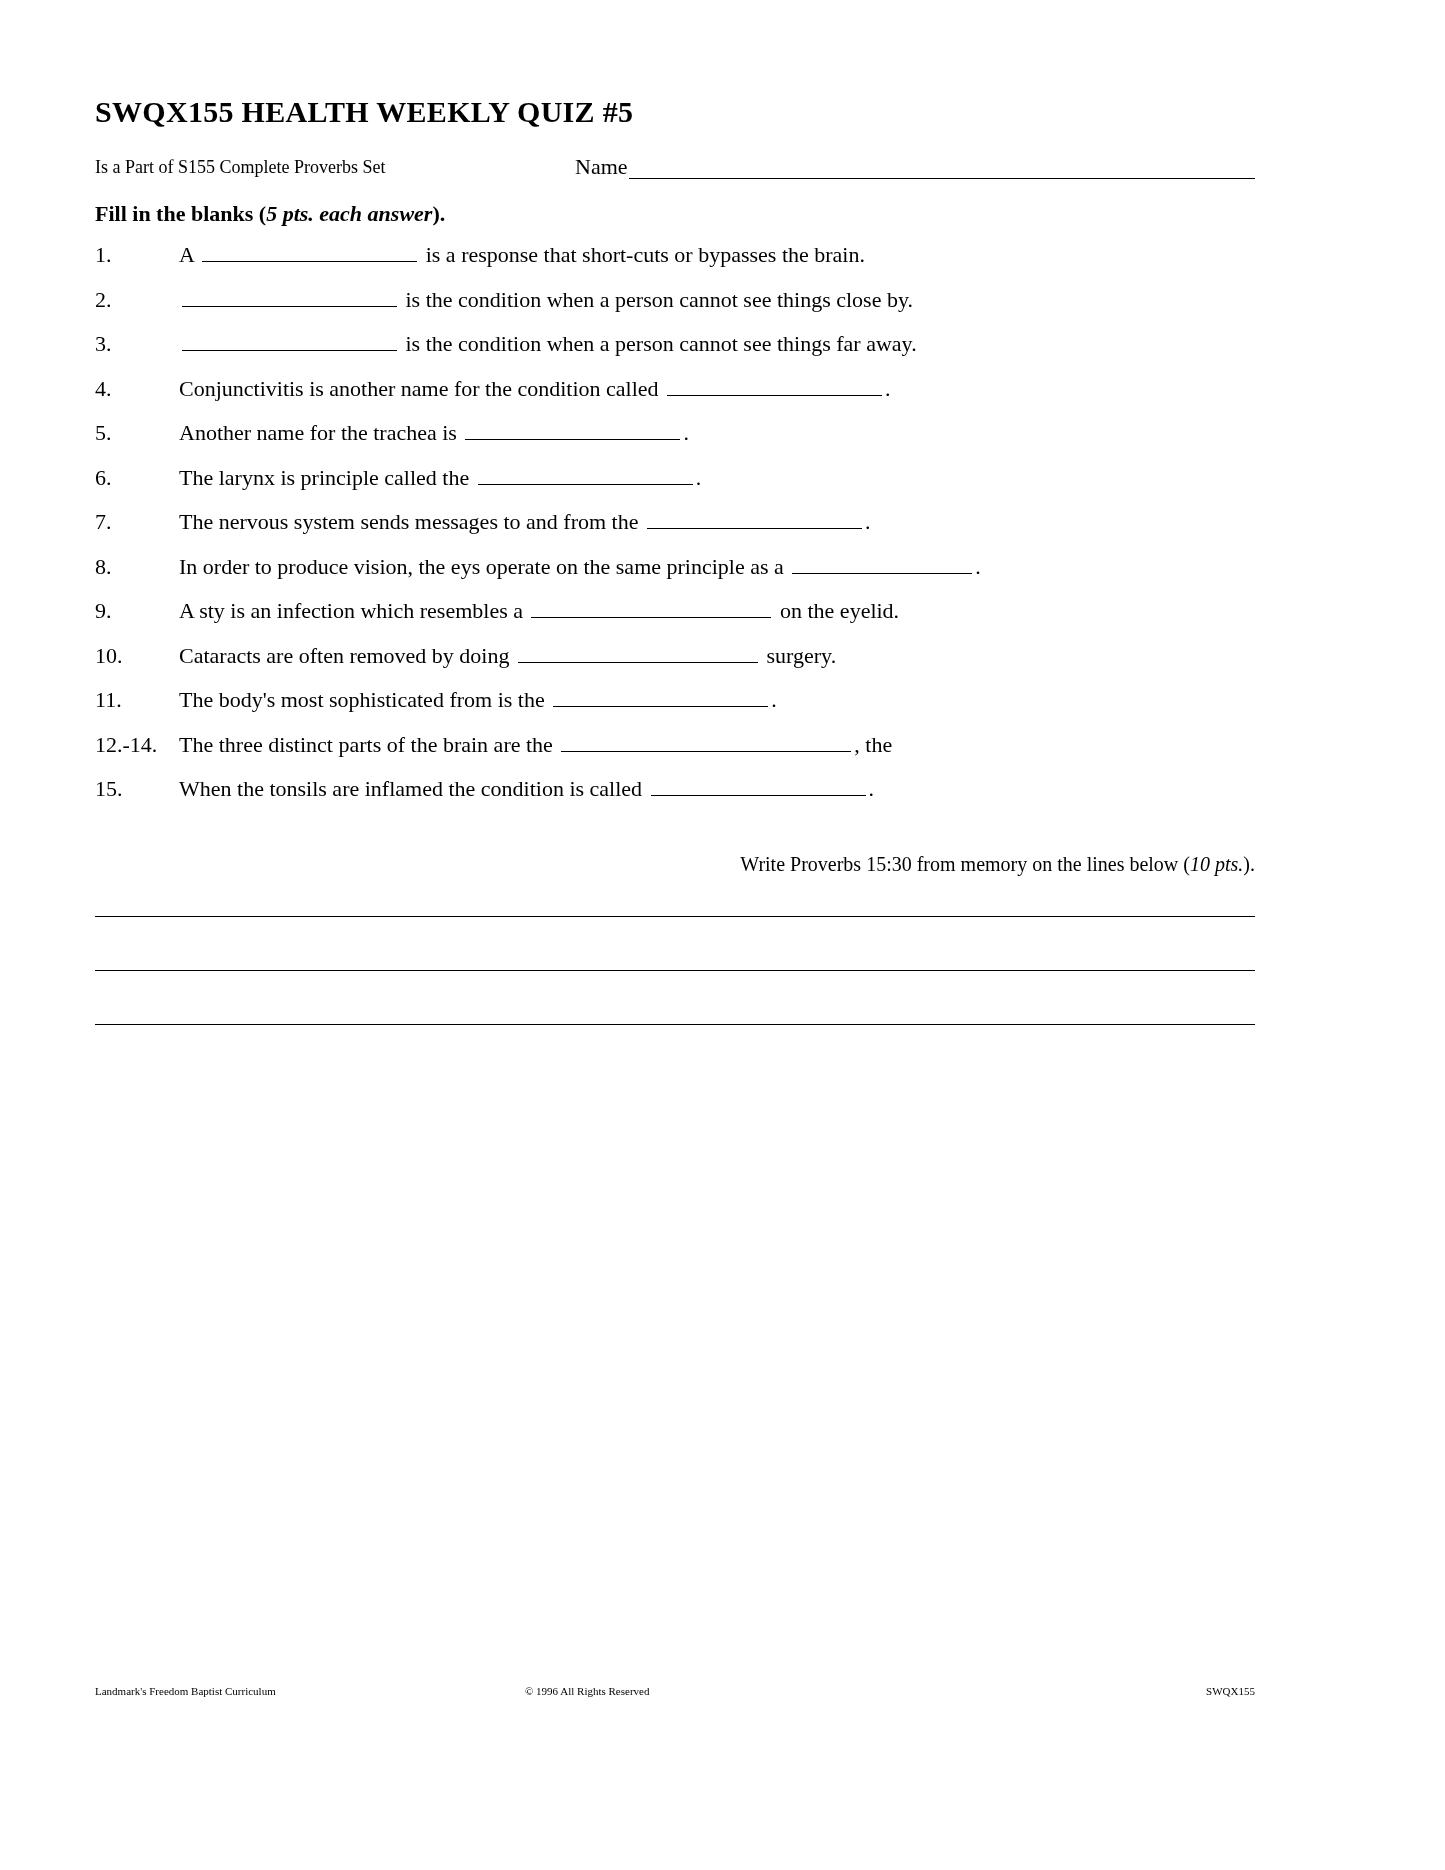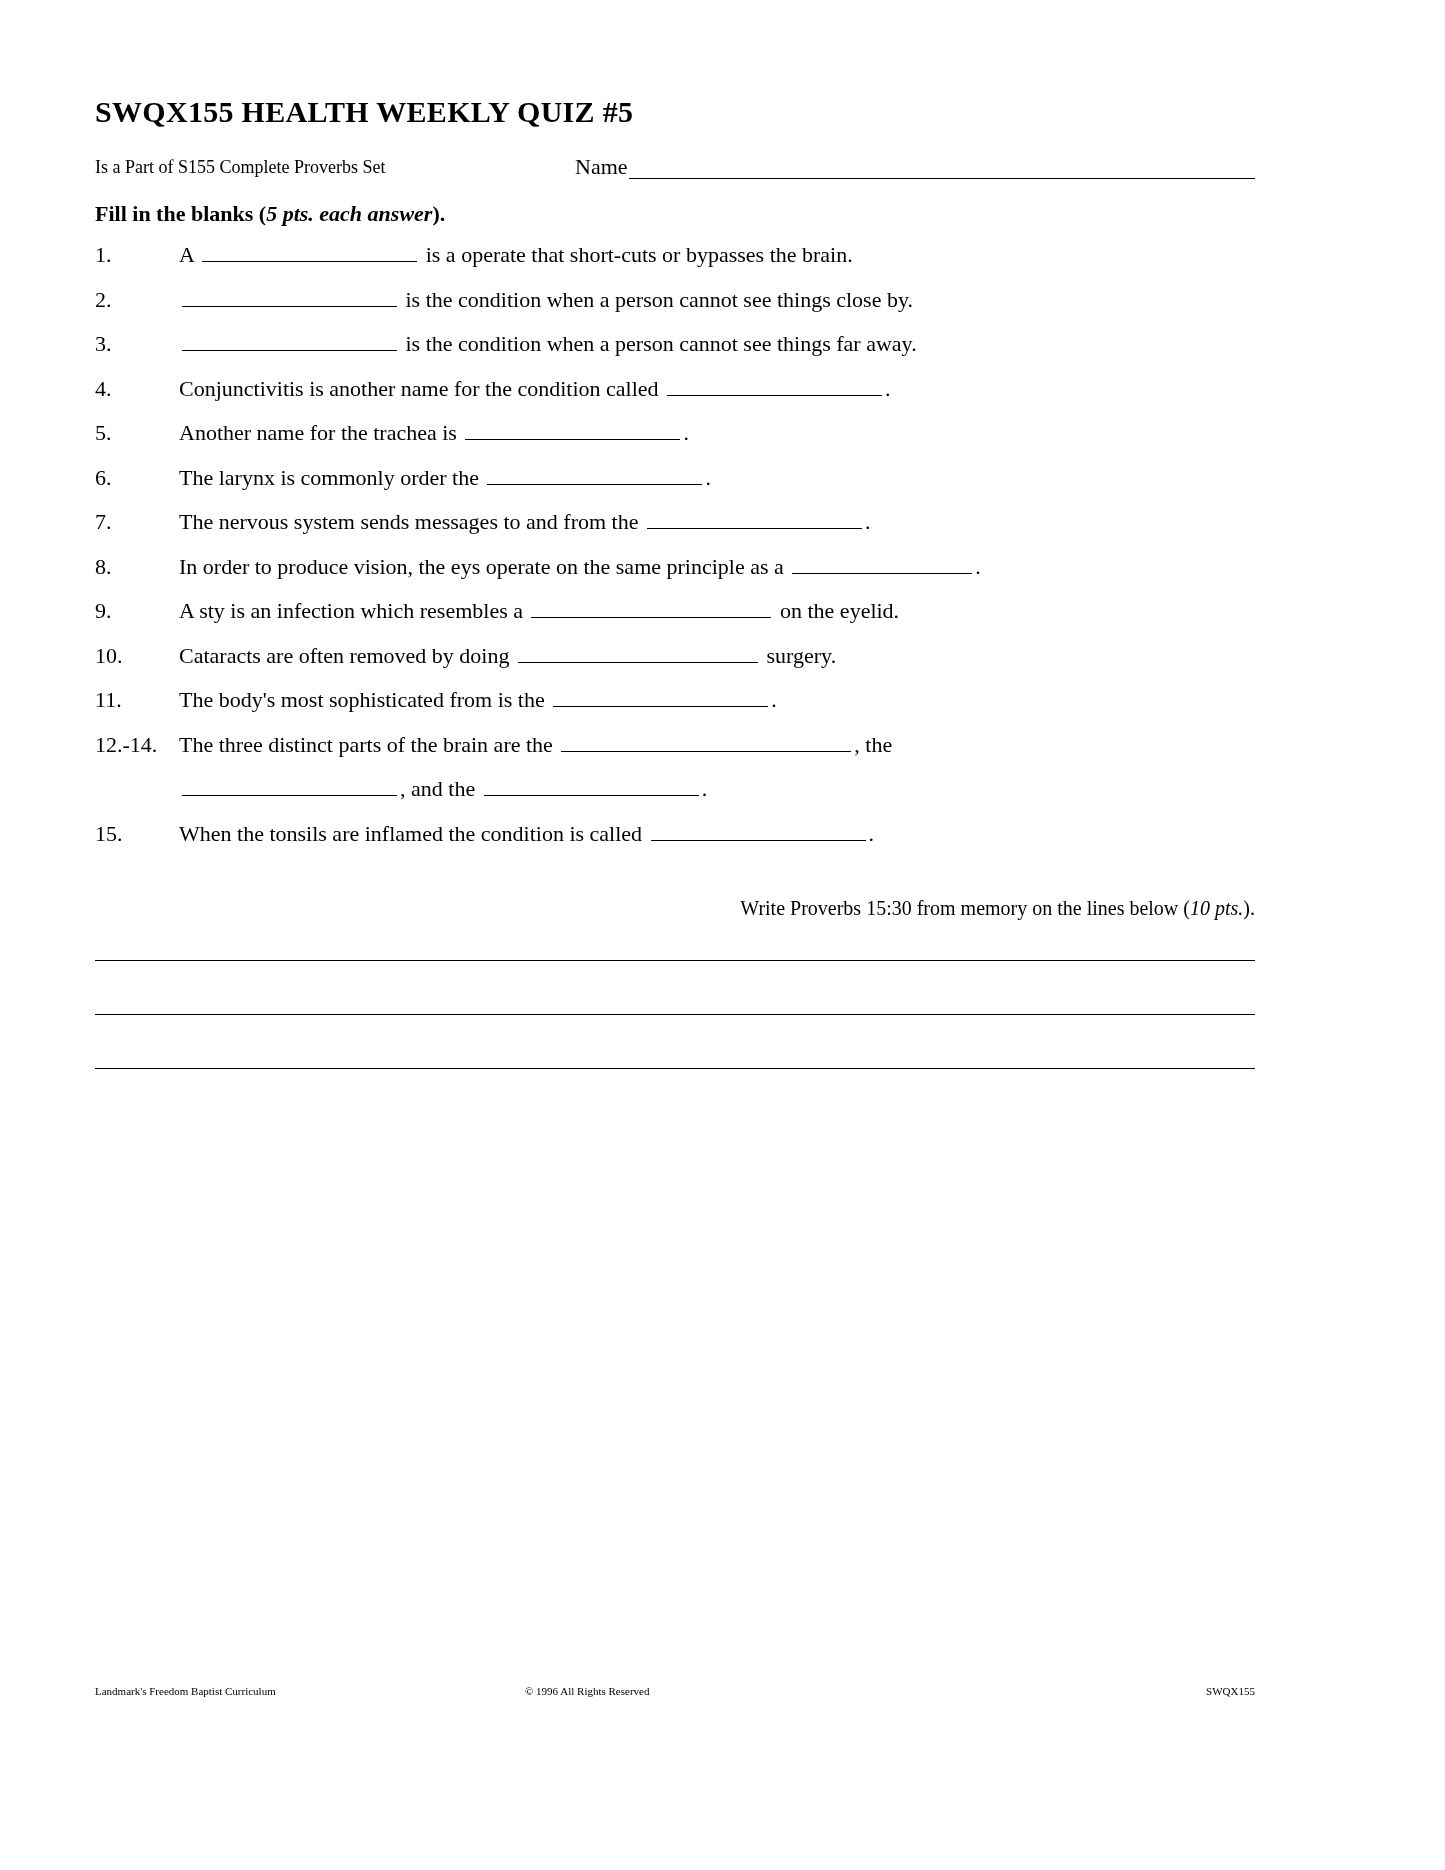--- a/index.html
+++ b/index.html
@@ -142,21 +142,21 @@
 
     <div class="instruction">
       <span>Fill in the blanks (</span><span class="pts">5 pts. each answer</span><span>).</span>
     </div>
 
     <div class="q">
       <div class="q-num">1.</div>
       <div class="q-body">
         <span>A</span>
         <span class="blank b-md"></span>
-        <span>is a operate that short-cuts or bypasses the brain.</span>
+        <span>is a response that short-cuts or bypasses the brain.</span>
       </div>
     </div>
 
     <div class="q">
       <div class="q-num">2.</div>
       <div class="q-body">
         <span></span>
         <span class="blank b-md"></span>
         <span>is the condition when a person cannot see things close by.</span>
       </div>
@@ -183,21 +183,21 @@
       <div class="q-num">5.</div>
       <div class="q-body">
         <span>Another name for the trachea is</span>
         <span class="blank b-md"></span><span>.</span>
       </div>
     </div>
 
     <div class="q">
       <div class="q-num">6.</div>
       <div class="q-body">
-        <span>The larynx is commonly order the</span>
+        <span>The larynx is principle called the</span>
         <span class="blank b-md"></span><span>.</span>
       </div>
     </div>
 
     <div class="q">
       <div class="q-num">7.</div>
       <div class="q-body">
         <span>The nervous system sends messages to and from the</span>
         <span class="blank b-md"></span><span>.</span>
       </div>
@@ -238,27 +238,20 @@
     </div>
 
     <div class="q">
       <div class="q-num">12.-14.</div>
       <div class="q-body">
         <span>The three distinct parts of the brain are the</span>
         <span class="blank b-xl"></span><span>, the</span>
       </div>
     </div>
 
-    <div class="q-cont">
-      <div class="q-num"></div>
-      <div class="q-body">
-        <span class="blank b-md"></span><span>, and the</span>
-        <span class="blank b-md"></span><span>.</span>
-      </div>
-    </div>
 
     <div class="q">
       <div class="q-num">15.</div>
       <div class="q-body">
         <span>When the tonsils are inflamed the condition is called</span>
         <span class="blank b-md"></span><span>.</span>
       </div>
     </div>
 
     <div class="proverb-head">

